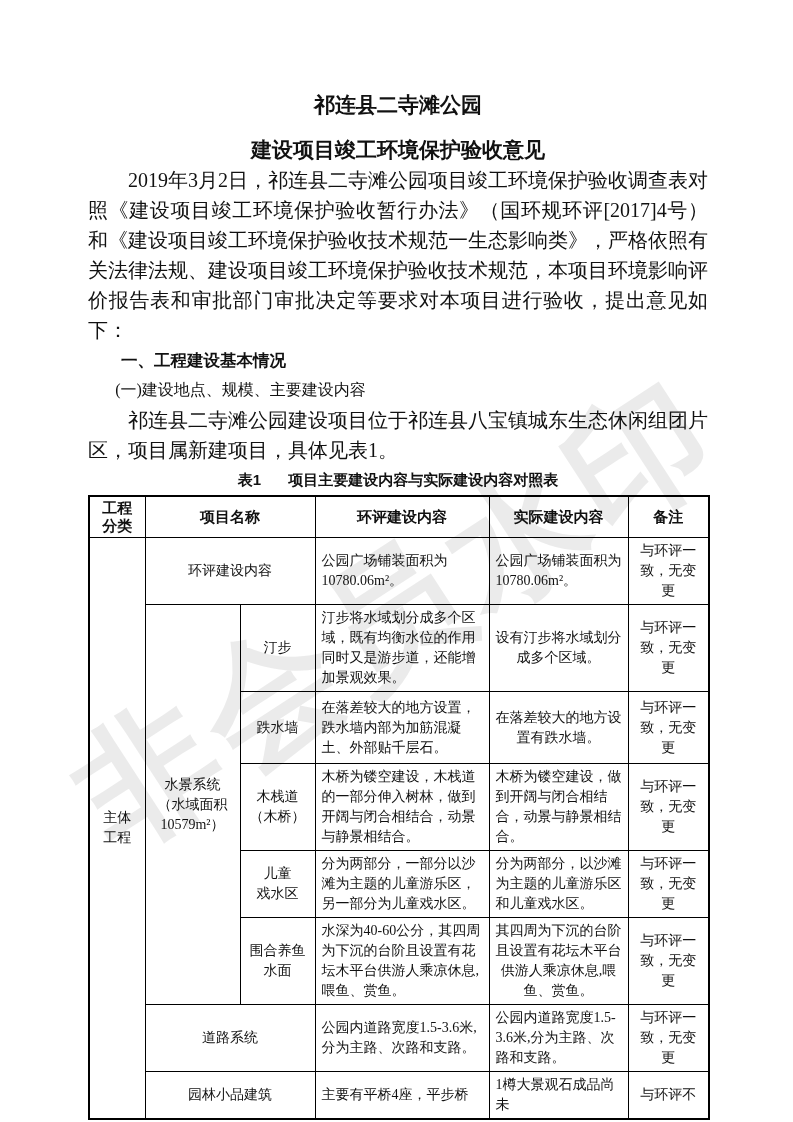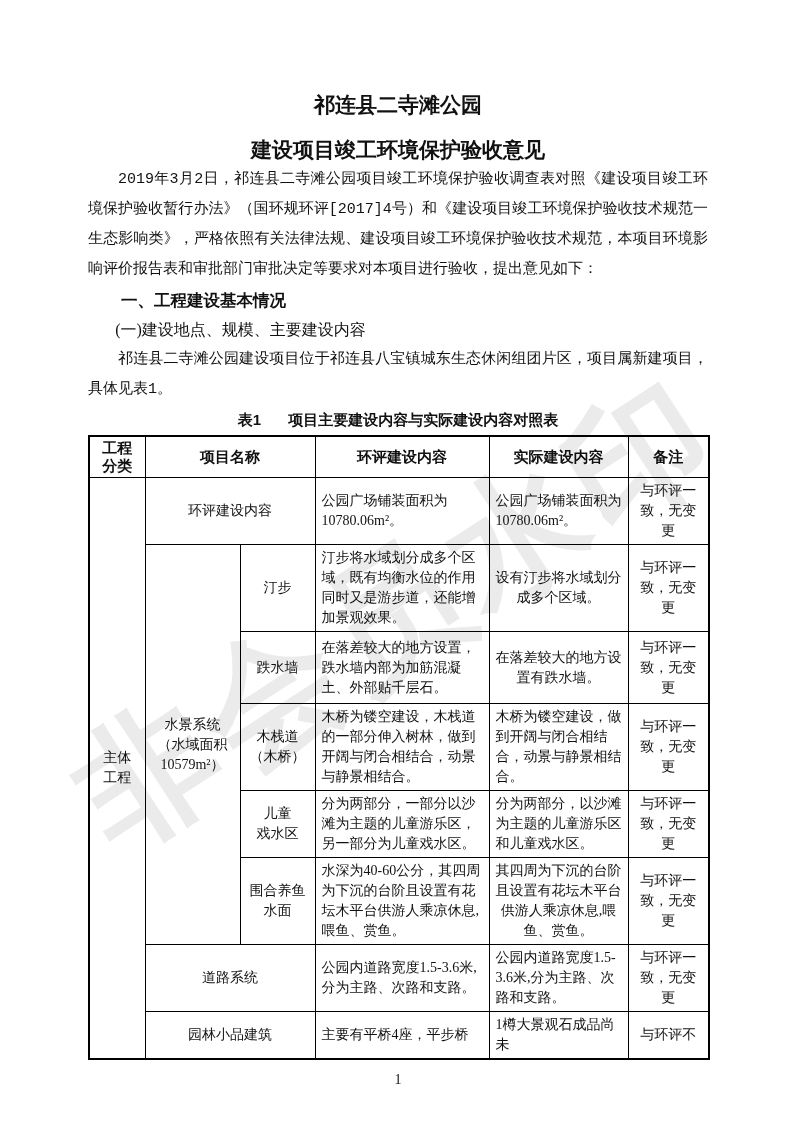--- a/index.html
+++ b/index.html
@@ -33,24 +33,23 @@
   .doc-title {
     text-align:center;
     font-family:"Liberation Sans","DejaVu Sans",sans-serif;
     font-weight:bold;
     font-size:21px;
     line-height:30px;
   }
   .doc-title.first  { margin-bottom:15px; }
   .doc-title.second { }
   p.body {
-    font-size:15px;
+    font-size:20px;
     line-height:30px;
     text-align:justify;
-    font-family:Liberation Mono, monospace;
   }
   .indent2 { text-indent:2em; }
   .h-main {
     font-family:"Liberation Sans","DejaVu Sans",sans-serif;
     font-weight:bold;
     font-size:16.5px;
     line-height:30px;
     text-indent:2em;
   }
   .h-sub {

